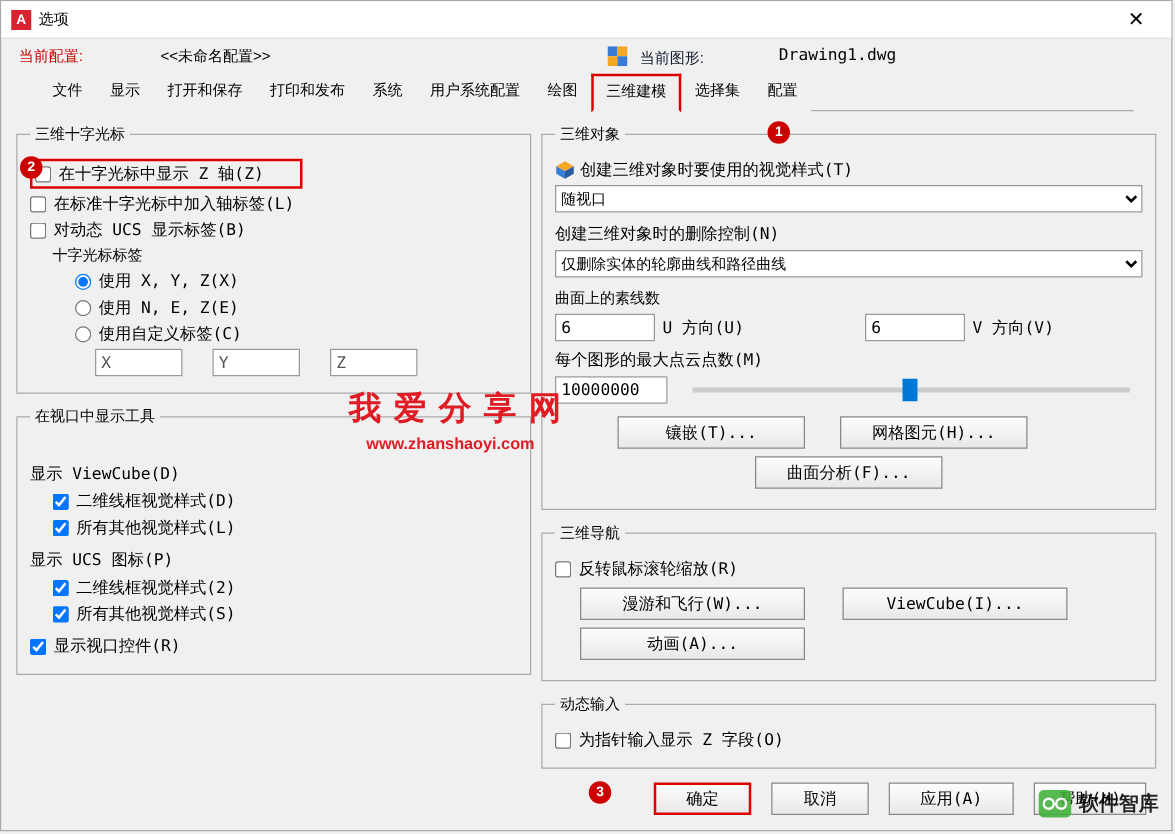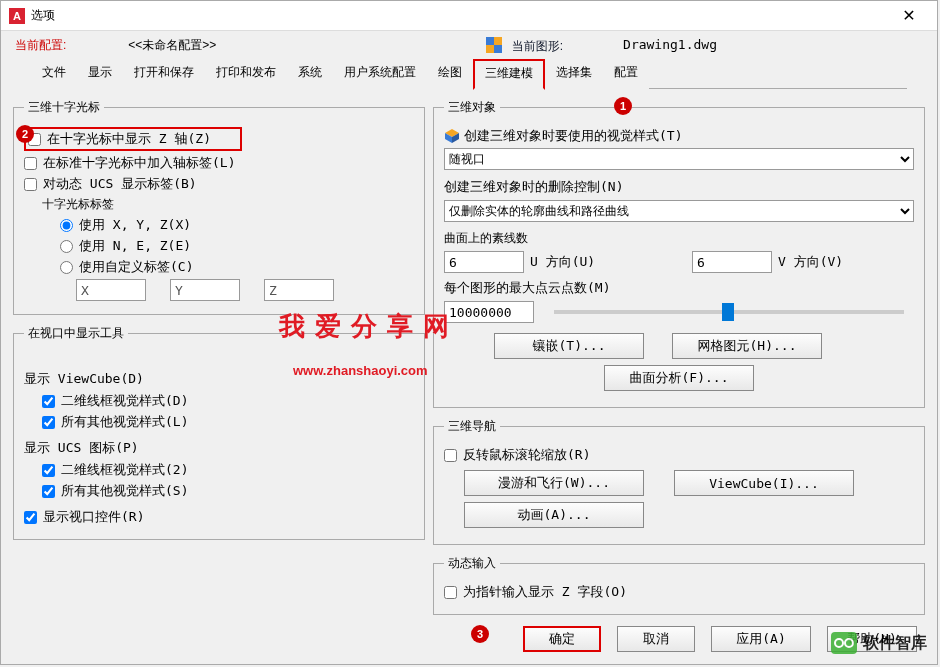--- a/index.html
+++ b/index.html
@@ -38,21 +38,21 @@
 .section-label { margin: 20px 0 4px 0; }
 .slider-row { display: flex; align-items: center; gap: 10px; }
 .slider-track { flex: 1; height: 4px; background: #ccc; position: relative; margin: 0 10px; }
 .slider-thumb { position: absolute; top: -7px; width: 12px; height: 18px; background: #0078d7; left: 48%; }
 .footer { position: absolute; bottom: 12px; right: 20px; display: flex; gap: 16px; align-items: center; }
 .footer .btn { width: 78px; }
 .footer .btn.primary { border: 2px solid #d00; }
 .red-border { border: 2px solid #d00 !important; }
 .badge { position: absolute; width: 18px; height: 18px; border-radius: 50%; background: #c00; color: #fff; display: flex; align-items: center; justify-content: center; font-size: 11px; font-weight: bold; z-index: 10; }
 .watermark1 { position: absolute; left: 278px; top: 308px; color: #e01b24; font-size: 26px; font-weight: bold; letter-spacing: 10px; z-index: 5; pointer-events: none; }
-.watermark2 { position: absolute; left: 292px; top: 362px; color: #e01b24; font-size: 13px; font-weight: bold; z-index: 5; pointer-events: none; }
+.watermark2 { position: absolute; left: 292px; top: 346px; color: #e01b24; font-size: 13px; font-weight: bold; z-index: 5; pointer-events: none; }
 .wm-corner { position: absolute; right: 10px; bottom: 10px; display: flex; align-items: center; gap: 6px; opacity: 0.85; z-index: 9; }
 .wm-corner-ico { width: 26px; height: 22px; background: #3cb034; border-radius: 4px; position: relative; }
 .wm-corner-ico::before { content:""; position:absolute; width:6px; height:6px; border:2px solid #fff; border-radius:50%; left:3px; top:6px; }
 .wm-corner-ico::after { content:""; position:absolute; width:6px; height:6px; border:2px solid #fff; border-radius:50%; right:3px; top:6px; }
 .mono { font-family: monospace; font-size: 13px; }
 .cube-icon { display:inline-block; width:16px; height:16px; vertical-align:-3px; margin-right:4px; }
 </style>
 </head>
 <body>
 

